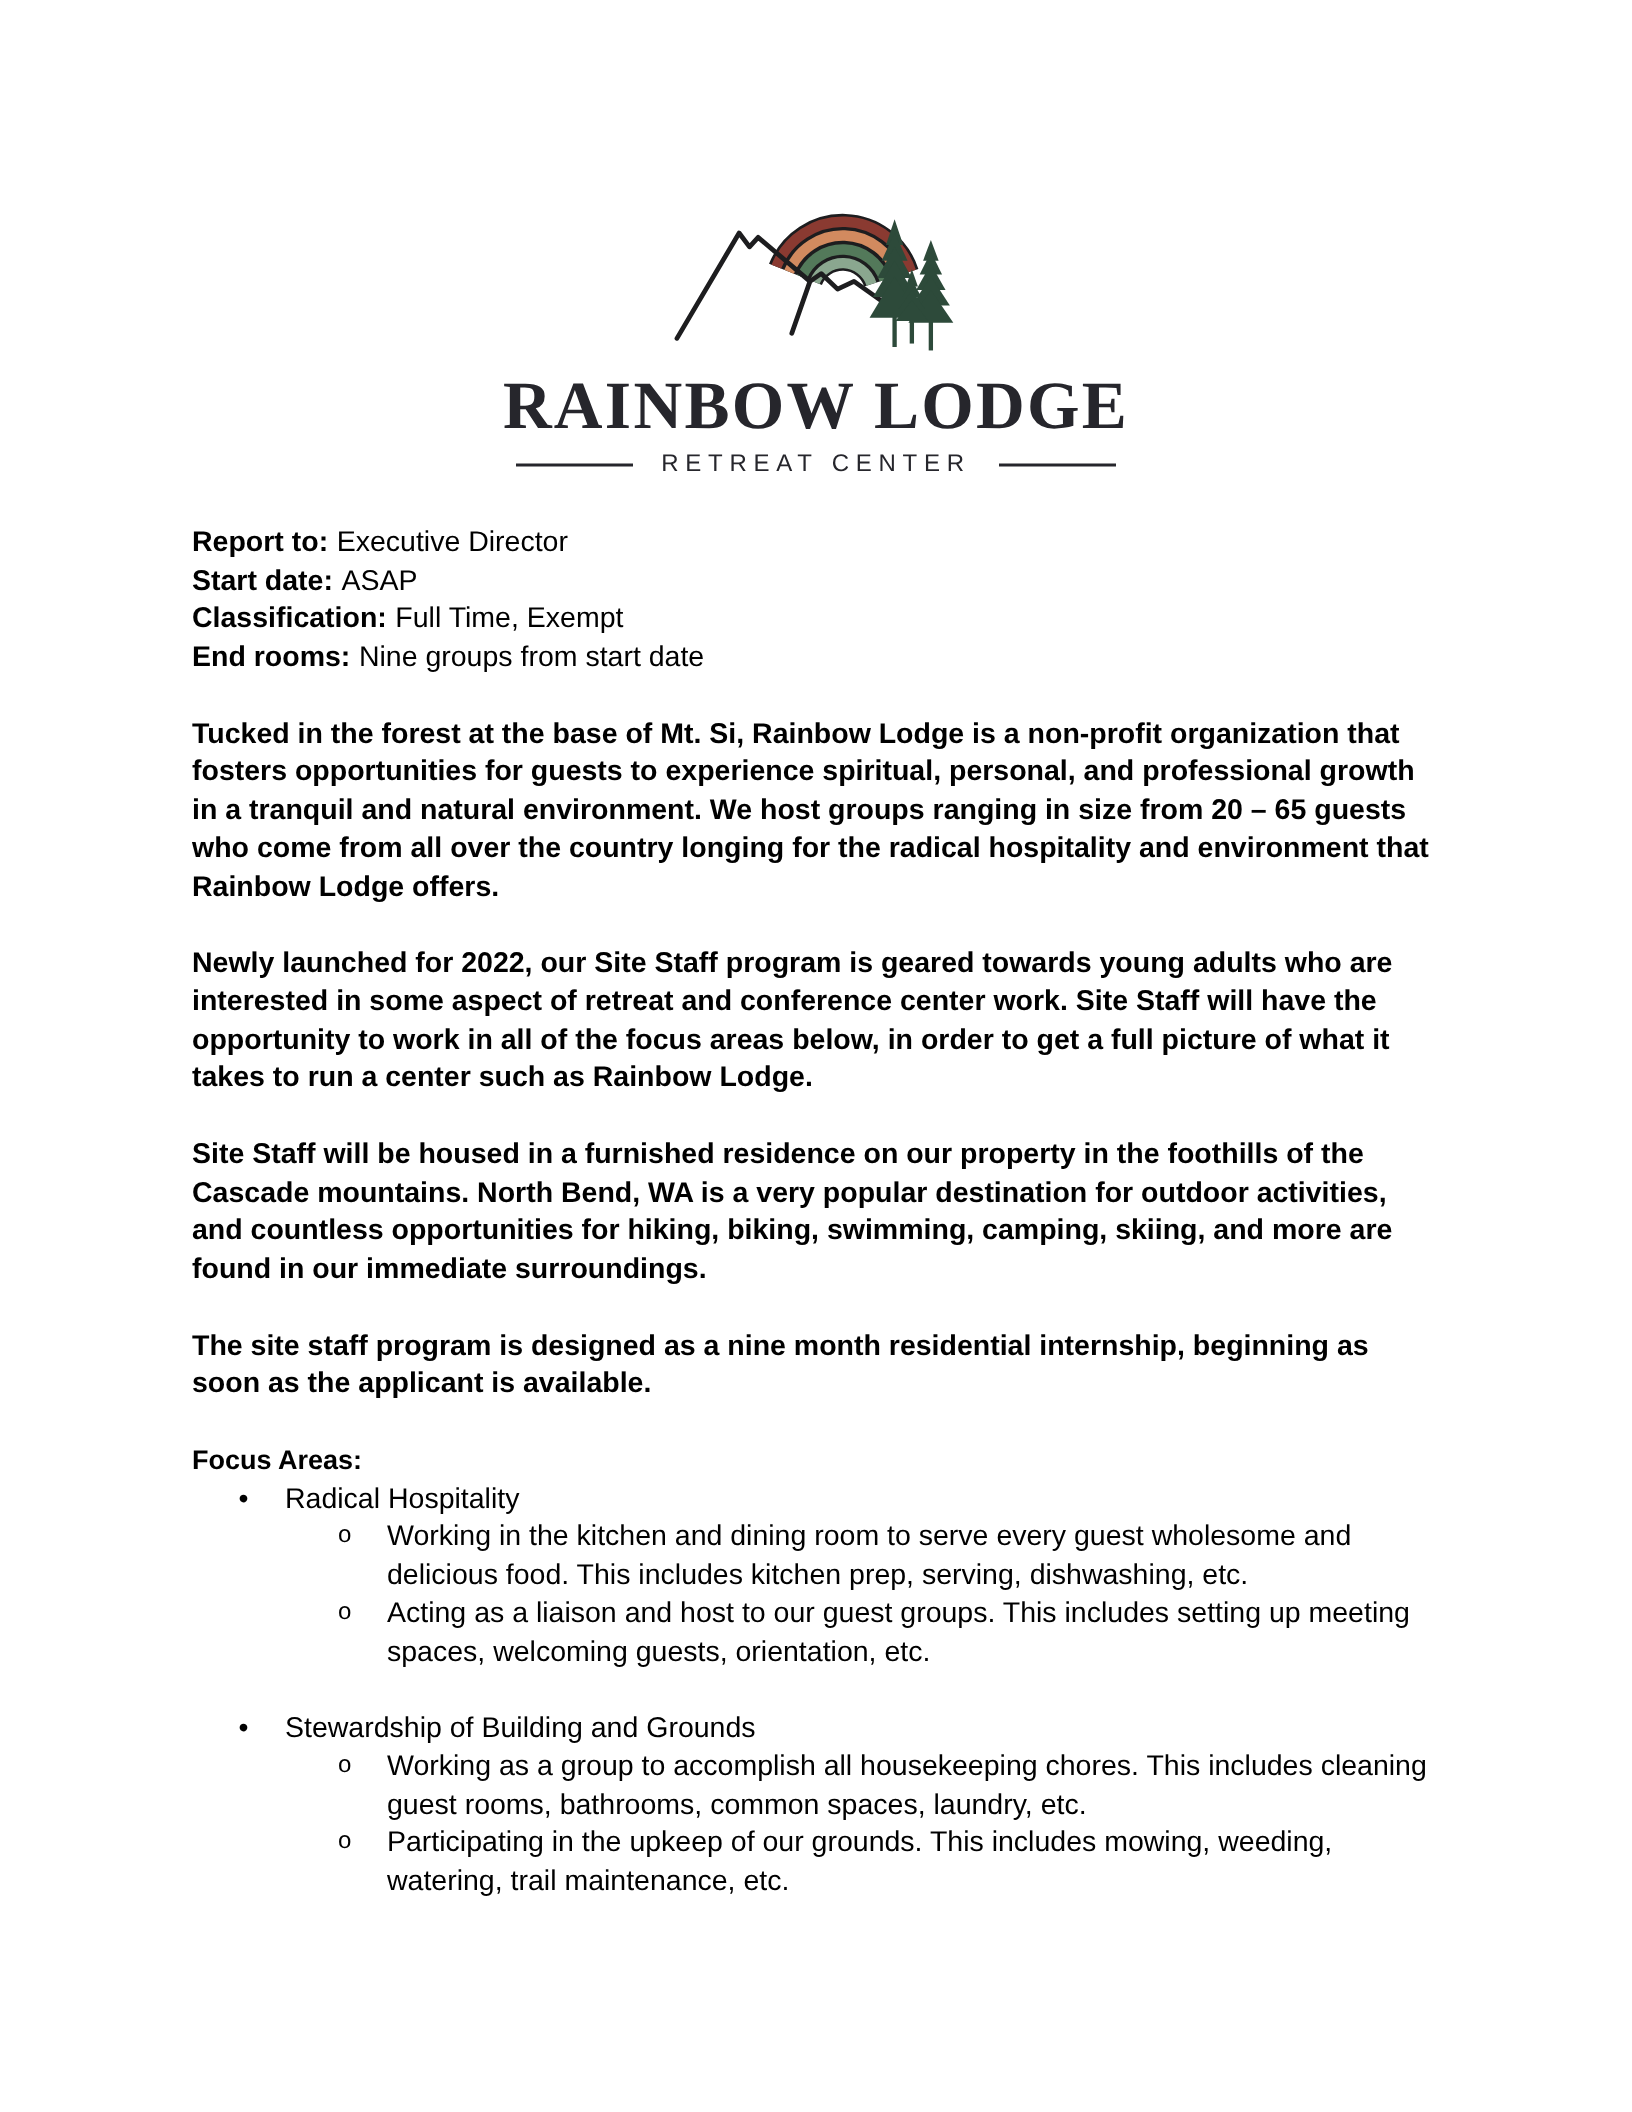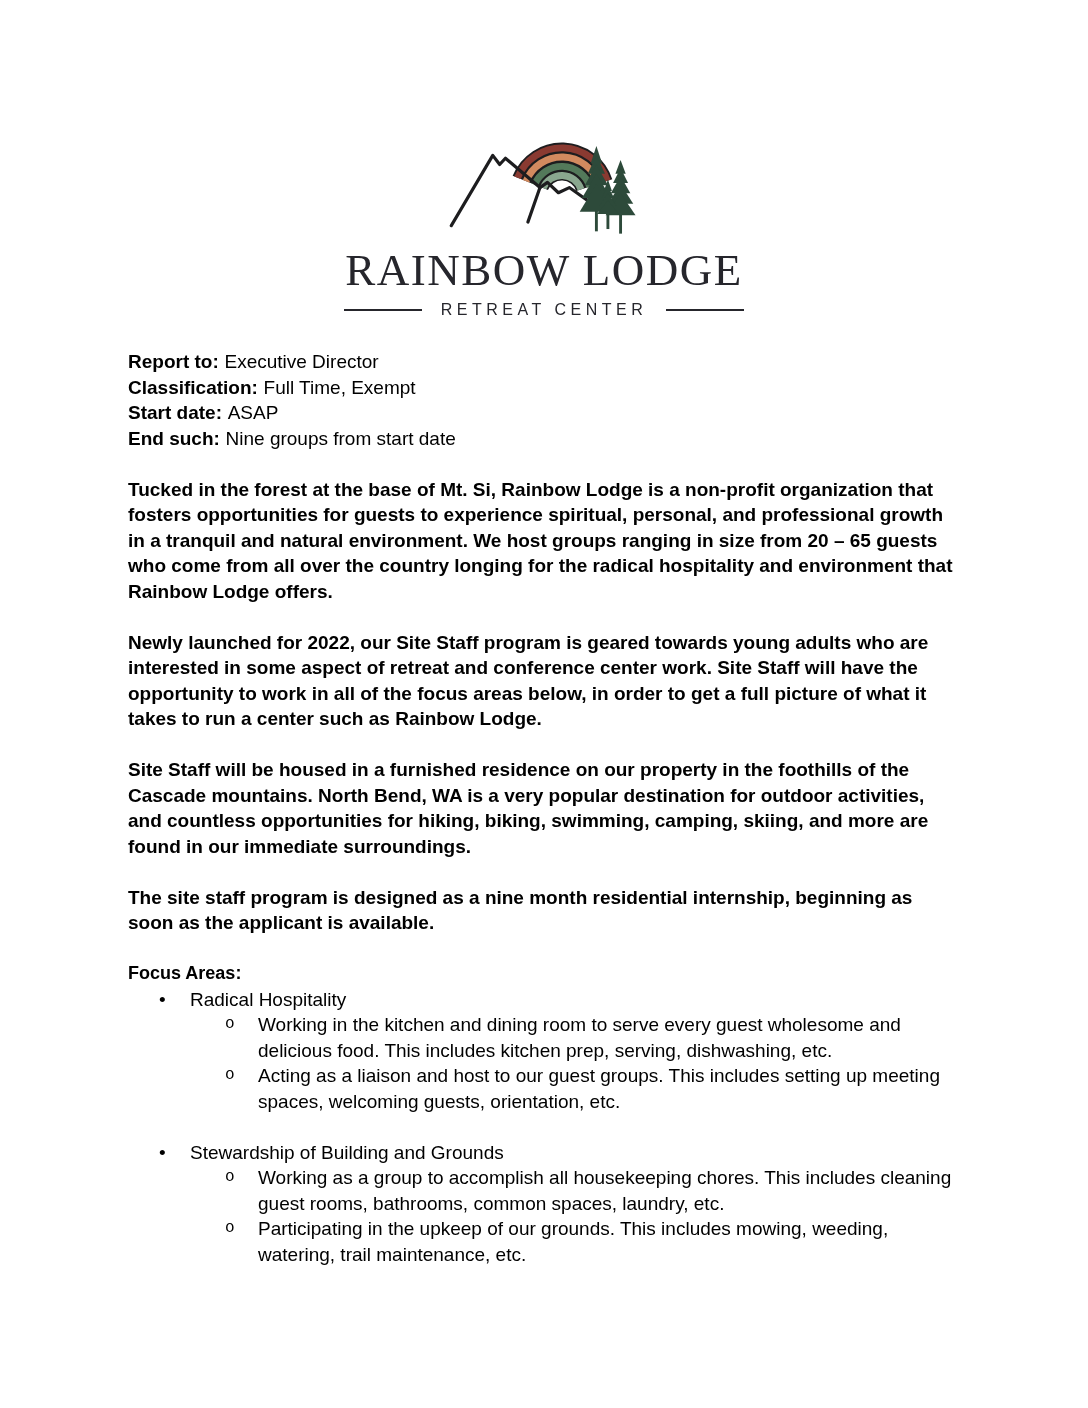--- a/index.html
+++ b/index.html
@@ -7,21 +7,21 @@
     width:1088px;height:1408px;background:#ffffff;overflow:hidden;
     font-family:"Liberation Sans",sans-serif;color:#000000;
     position:relative;box-sizing:border-box;
   }
   
   .logo{padding-top:138px;text-align:center;}
   .logo-svg{display:block;margin:0 auto;width:190px;height:98px;}
   .wordmark{
     margin-top:12px;
     font-family:"Liberation Serif",serif;
-    font-weight:400;font-size:45px;line-height:1;
+    font-weight:700;font-size:45px;line-height:1;
     letter-spacing:1.5px;white-space:nowrap;
   }
   .tagline-row{
     margin-top:9px;display:flex;align-items:center;justify-content:center;gap:19px;
   }
   .rule{width:78px;height:2px;background:#26262c;}
   .tagline{
     font-size:16px;letter-spacing:4.5px;color:#26262c;line-height:1;white-space:nowrap;
   }
   
@@ -93,23 +93,23 @@
     <div class="tagline-row">
       <span class="rule"></span>
       <span class="tagline">RETREAT CENTER</span>
       <span class="rule"></span>
     </div>
   </header>
 
   <main class="content">
     <section class="meta">
         <div class="meta-row"><span class="meta-label">Report to:</span><span class="meta-value">Executive Director</span></div>
+        <div class="meta-row"><span class="meta-label">Start date:</span><span class="meta-value">ASAP</span></div>
         <div class="meta-row"><span class="meta-label">Classification:</span><span class="meta-value">Full Time, Exempt</span></div>
-        <div class="meta-row"><span class="meta-label">Start date:</span><span class="meta-value">ASAP</span></div>
-        <div class="meta-row"><span class="meta-label">End such:</span><span class="meta-value">Nine groups from start date</span></div>
+        <div class="meta-row"><span class="meta-label">End rooms:</span><span class="meta-value">Nine groups from start date</span></div>
       </section>
     <section class="paras">
         <p class="para">Tucked in the forest at the base of Mt. Si, Rainbow Lodge is a non-profit organization that fosters opportunities for guests to experience spiritual, personal, and professional growth in a tranquil and natural environment. We host groups ranging in size from 20 – 65 guests who come from all over the country longing for the radical hospitality and environment that Rainbow Lodge offers.</p>
         <p class="para">Newly launched for 2022, our Site Staff program is geared towards young adults who are interested in some aspect of retreat and conference center work. Site Staff will have the opportunity to work in all of the focus areas below, in order to get a full picture of what it takes to run a center such as Rainbow Lodge.</p>
         <p class="para">Site Staff will be housed in a furnished residence on our property in the foothills of the Cascade mountains. North Bend, WA is a very popular destination for outdoor activities, and countless opportunities for hiking, biking, swimming, camping, skiing, and more are found in our immediate surroundings.</p>
         <p class="para">The site staff program is designed as a nine month residential internship, beginning as soon as the applicant is available.</p>
       </section>
     <h3 class="focus-heading">Focus Areas:</h3>
     <section class="focus">
         <div class="area">

